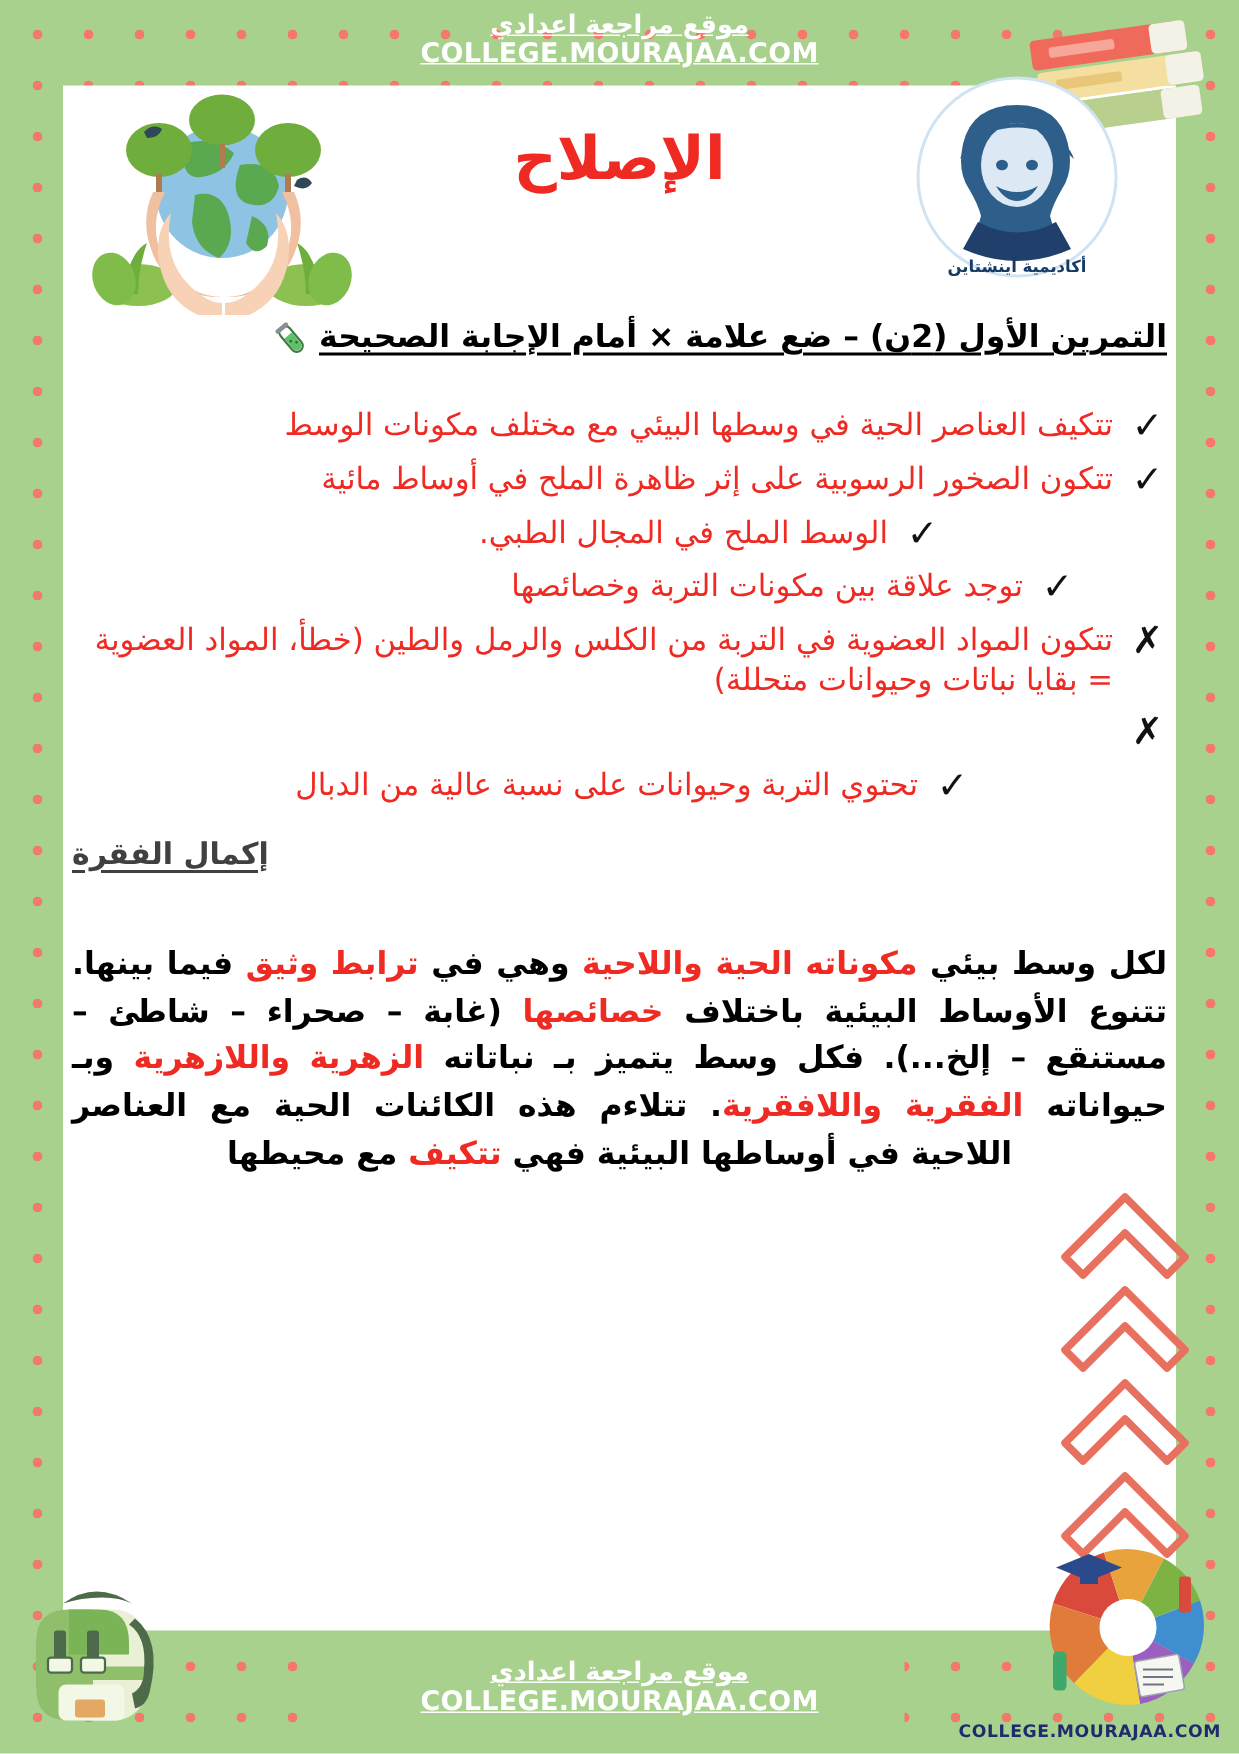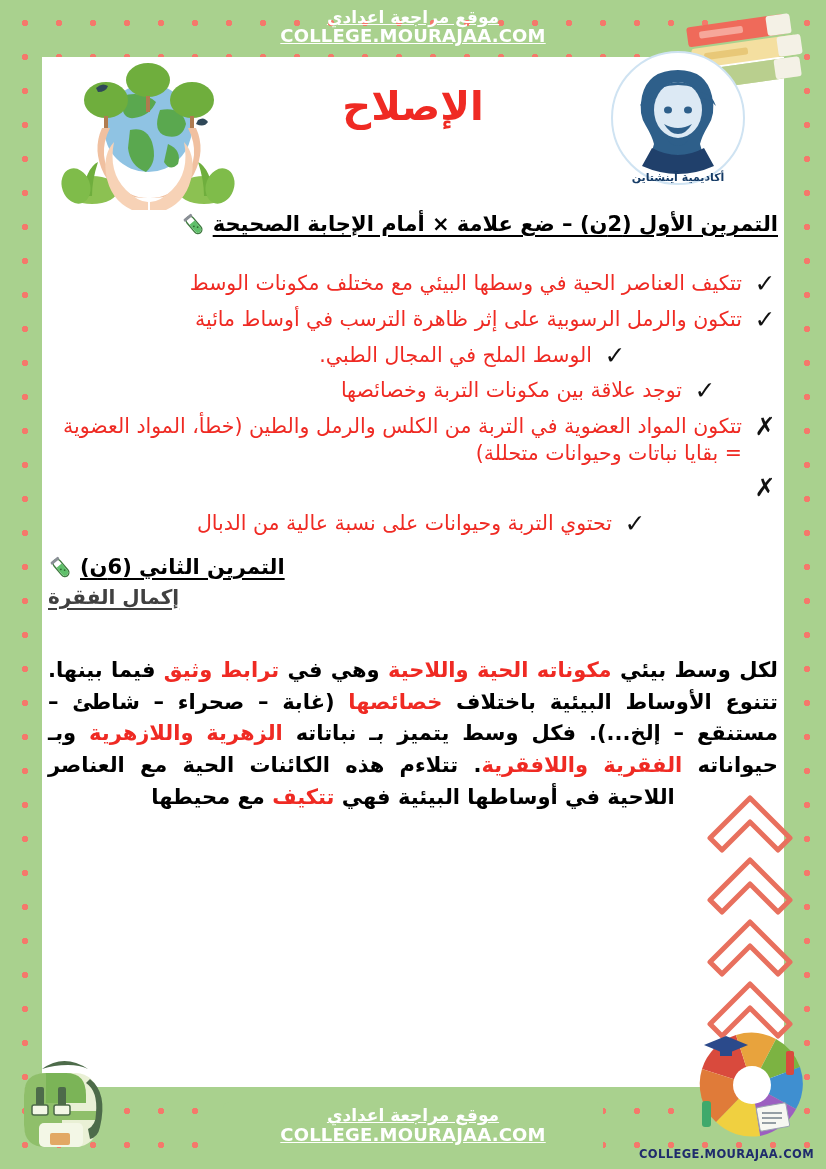--- a/index.html
+++ b/index.html
@@ -128,21 +128,21 @@
   .ex-head {
     font-size: 21px;
     font-weight: bold;
     color: #000000;
     text-decoration: underline;
     text-underline-offset: 4px;
     display: inline-block;
     margin-bottom: 4px;
   }
 
-  .head-row { display: flex; align-items: flex-start; justify-content: flex-start; gap: 6px; }
+  .head-row { display: flex; align-items: center; justify-content: flex-start; gap: 6px; }
 
   .tube { width: 26px; height: 26px; flex: none; }
 
   
   #answers { margin-top: 30px; }
   .ans {
     display: flex;
     flex-direction: row;
     align-items: flex-start;
     gap: 10px;
@@ -361,21 +361,21 @@
 
     <div id="answers">
 
       <div class="ans">
         <span class="mark">✓</span>
         <span class="stmt">تتكيف العناصر الحية في وسطها البيئي مع مختلف مكونات الوسط</span>
       </div>
 
       <div class="ans">
         <span class="mark">✓</span>
-        <span class="stmt">تتكون والرمل الرسوبية على إثر ظاهرة الترسب في أوساط مائية</span>
+        <span class="stmt">تتكون الصخور الرسوبية على إثر ظاهرة الملح في أوساط مائية</span>
       </div>
 
       <div class="ans center">
         <span class="mark">✓</span>
         <span class="stmt">الوسط الملح في المجال الطبي.</span>
       </div>
 
       <div class="ans" style="padding-right:60px">
         <span class="mark">✓</span>
         <span class="stmt">توجد علاقة بين مكونات التربة وخصائصها</span>
@@ -391,32 +391,20 @@
       </div>
 
       <div class="ans" style="padding-right:130px">
         <span class="mark">✓</span>
         <span class="stmt">تحتوي التربة وحيوانات على نسبة عالية من الدبال</span>
       </div>
     </div>
 
     <div id="ex2">
       <div id="ex2-wrap">
-        <div class="head-row">
-          <svg class="tube" viewBox="0 0 26 26">
-            <g transform="rotate(-40 13 13)">
-              <rect x="9" y="3" width="8" height="20" rx="4" fill="#ffffff" stroke="#3f7a3f" stroke-width="1.4"></rect>
-              <path d="M9.7 10 h6.6 v8.8 a3.3 3.3 0 0 1 -6.6 0z" fill="#5fc06a"></path>
-              <rect x="8" y="2" width="10" height="3" rx="1.2" fill="#8a8f96"></rect>
-              <circle cx="12" cy="14" r="0.9" fill="#2f6b33"></circle>
-              <circle cx="14.4" cy="17" r="0.9" fill="#2f6b33"></circle>
-            </g>
-          </svg>
-          <span class="ex-head">التمرين الثاني (6ن)</span>
-        </div>
         <div class="sub">إكمال الفقرة</div>
       </div>
     </div>
 
     <div id="para"><span>لكل وسط بيئي </span><span class="r">مكوناته الحية واللاحية</span><span> وهي في </span><span class="r">ترابط وثيق</span><span> فيما بينها. تتنوع الأوساط البيئية باختلاف </span><span class="r">خصائصها</span><span> (غابة – صحراء – شاطئ – مستنقع – إلخ...). فكل وسط يتميز بـ نباتاته </span><span class="r">الزهرية واللازهرية</span><span> وبـ حيواناته </span><span class="r">الفقرية واللافقرية</span><span>. تتلاءم هذه الكائنات الحية مع العناصر اللاحية في أوساطها البيئية فهي </span><span class="r">تتكيف</span><span> مع محيطها</span></div>
 
   </div>
 
   <div class="band" id="footer-band">
     <div class="band-ar">موقع مراجعة اعدادي</div>

